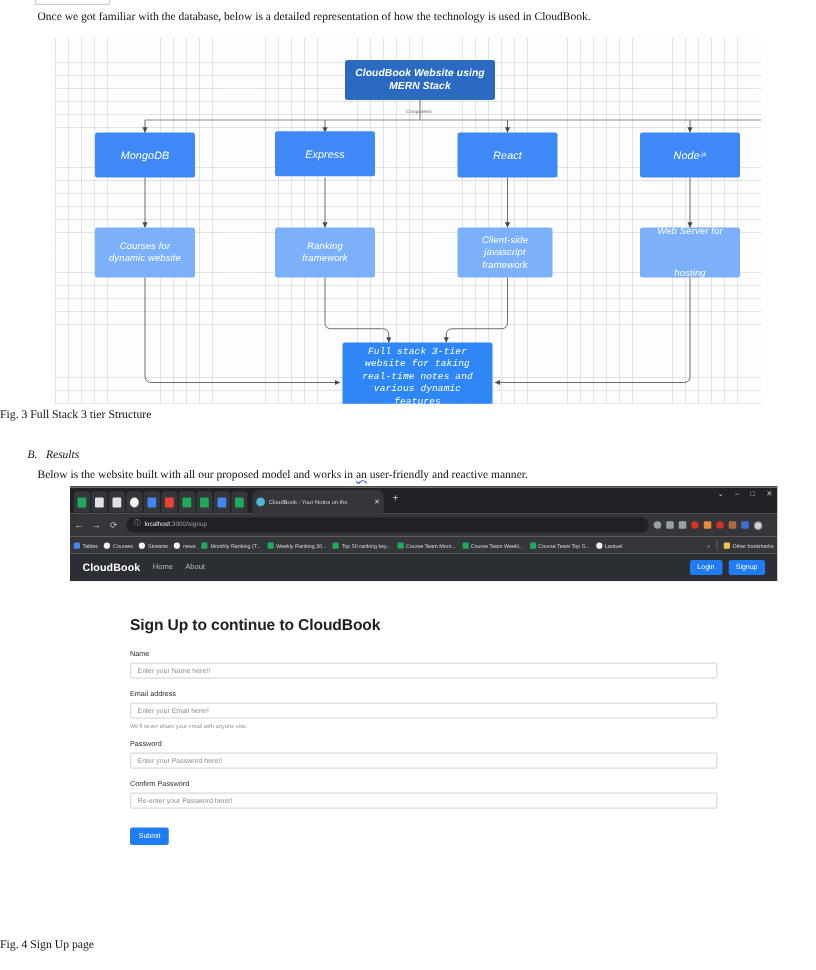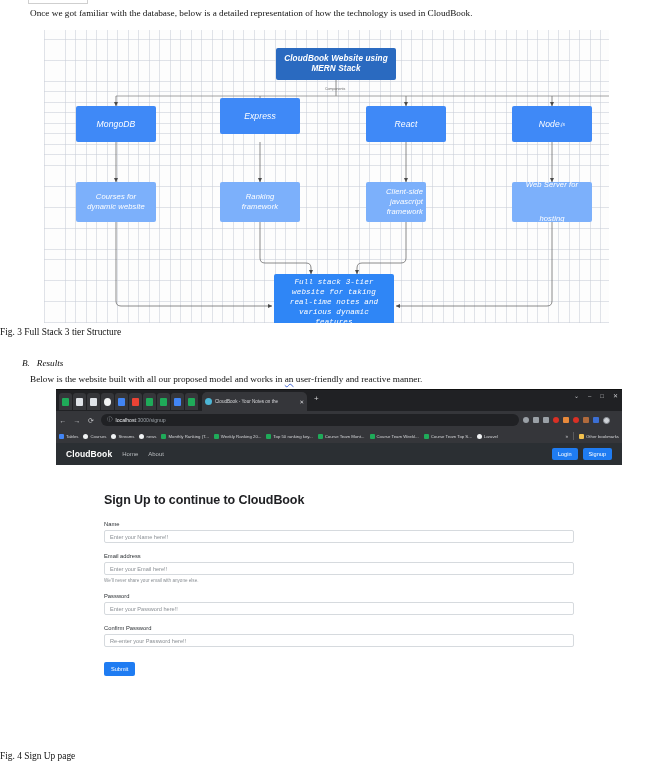--- a/index.html
+++ b/index.html
@@ -346,40 +346,40 @@
 
   <div class="node root" style="left:232px; top:18px; width:120px; height:32px; flex-direction:column;">
     <span>CloudBook Website using</span>
     <span>MERN Stack</span>
   </div>
   <div class="edge-label" style="left:281px; top:57px;">Components</div>
 
   <div class="node tier1" style="left:32px; top:76px; width:80px; height:36px;">
     <span>MongoDB</span>
   </div>
-  <div class="node tier1" style="left:176px; top:68px; width:80px; height:36px;">
+  <div class="node tier1" style="left:176px; top:75px; width:80px; height:36px;">
     <span>Express</span>
   </div>
   <div class="node tier1" style="left:322px; top:76px; width:80px; height:36px;">
     <span>React</span>
   </div>
   <div class="node tier1" style="left:468px; top:76px; width:80px; height:36px;">
     <span>Node</span>
       <span class="sub">.js</span>
   </div>
 
   <div class="node tier2" style="left:32px; top:152px; width:80px; height:40px; flex-direction:column;">
     <span>Courses for</span>
     <span>dynamic website</span>
   </div>
   <div class="node tier2" style="left:176px; top:152px; width:80px; height:40px; flex-direction:column;">
     <span>Ranking</span>
     <span>framework</span>
   </div>
-  <div class="node tier2" style="left:322px; top:152px; width:60px; height:40px; flex-direction:column;align-items:flex-end;">
+  <div class="node tier2" style="left:322px; top:152px; width:76px; height:40px; flex-direction:column;">
     <span>Client-side</span>
     <span>javascript</span>
     <span>framework</span>
   </div>
   <div class="node tier2" style="left:468px; top:152px; width:80px; height:40px; flex-direction:column;gap:24px;">
     <span>Web Server for</span>
     <span>hosting</span>
   </div>
 
   <div class="node tier3" style="left:230px; top:244px; width:120px; height:56px; flex-direction:column;font-family:Liberation Mono, monospace;">

